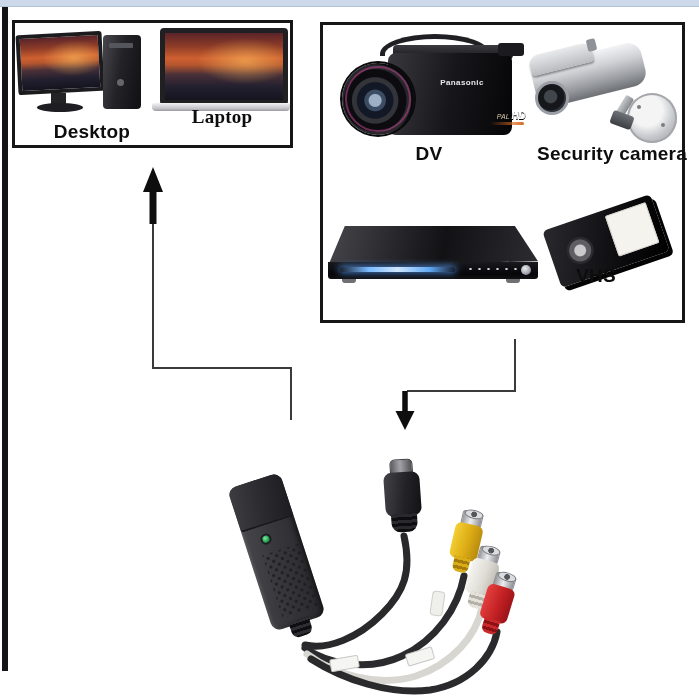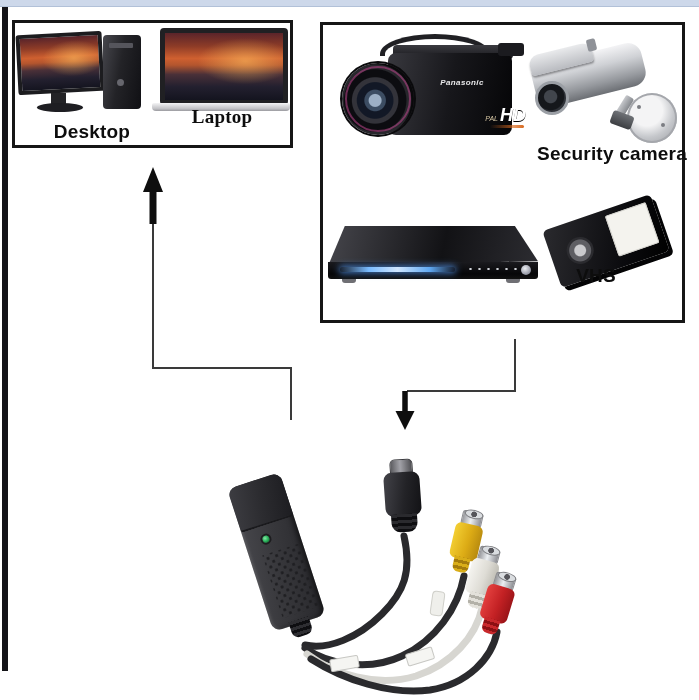--- a/index.html
+++ b/index.html
@@ -41,24 +41,24 @@
               border-radius:55% 55% 0 0/100% 100% 0 0;box-sizing:border-box;}
   .cam-top{left:55px;top:12px;width:120px;height:14px;background:linear-gradient(180deg,#3a3a40,#17171b);border-radius:4px;}
   .cam-body{left:50px;top:20px;width:124px;height:82px;border-radius:8px;
             background:linear-gradient(100deg,#38383e 0%,#17171b 50%,#050507 100%);}
   .cam-lens{left:4px;top:30px;width:72px;height:72px;border-radius:50%;
             background:radial-gradient(circle at 46% 52%, #9db0c6 0 11%, #3c4d63 13% 19%, #121826 21% 33%, #33333a 35% 42%, #0c0c10 44% 57%, #27272c 59% 66%, #09090b 68% 100%);
             box-shadow:0 0 0 2px #0a0a0c;}
   .cam-lens::after{content:"";position:absolute;left:3px;top:3px;right:3px;bottom:3px;border-radius:50%;
             border:2px solid rgba(190,70,140,.55);}
   .cam-vf{left:160px;top:10px;width:26px;height:13px;background:#1b1b1f;border-radius:3px;}
-  .cam-brand{left:84px;top:45px;width:80px;font-size:8px;font-weight:bold;color:#e8e8ea;letter-spacing:.4px;text-align:center;font-style:italic;}
+  .cam-brand{left:84px;top:45px;width:80px;font-size:8px;font-weight:bold;color:#e8e8ea;letter-spacing:.4px;text-align:center;}
   .cam-badge{left:128px;top:72px;width:60px;text-align:right;color:#fff;}
   .cam-badge .pal{font-size:7px;color:#d9c9a6;font-style:italic;margin-right:2px;}
-  .cam-badge .hd{font-size:18px;font-weight:bold;font-style:italic;text-shadow:0 1px 0 #000;}
+  .cam-badge .hd{font-size:10px;font-weight:bold;font-style:italic;text-shadow:0 1px 0 #000;}
   .cam-badge::after{content:"";position:absolute;right:2px;bottom:-2px;width:34px;height:3px;
             background:linear-gradient(90deg,rgba(230,120,40,0),#d86a20);border-radius:2px;}
   #dv-label{left:46px;top:118px;width:120px;}
 
   
   #seccam{left:200px;top:10px;width:162px;height:120px;}
   .sec-body{left:10px;top:18px;width:112px;height:44px;border-radius:10px 14px 14px 10px;transform:rotate(-14deg);
             background:linear-gradient(180deg,#f3f3f5 0%,#cfd1d5 35%,#95989d 75%,#6c6f74 100%);}
   .sec-hood{left:6px;top:14px;width:64px;height:20px;border-radius:10px 10px 4px 4px;transform:rotate(-14deg);
             background:linear-gradient(180deg,#e9eaec,#b9bbc0);box-shadow:0 2px 2px rgba(40,40,45,.45);}
@@ -192,20 +192,21 @@
       <div class="abs cam-handle"></div>
       <div class="abs cam-top"></div>
       <div class="abs cam-body"></div>
       <div class="abs cam-vf"></div>
       <div class="abs cam-lens"></div>
       <div class="abs cam-brand">Panasonic</div>
       <div class="abs cam-badge">
         <span class="pal">PAL</span><span class="hd">HD</span>
       </div>
     </div>
+    <div id="dv-label" class="lbl">DV</div>
 
     <div id="seccam" class="abs">
       <div class="abs sec-base">
         <i style="left:10px;top:12px"></i>
         <i style="left:34px;top:30px"></i>
       </div>
       <div class="abs sec-arm"></div>
       <div class="abs sec-joint"></div>
       <div class="abs sec-body"></div>
       <div class="abs sec-hood"></div>

